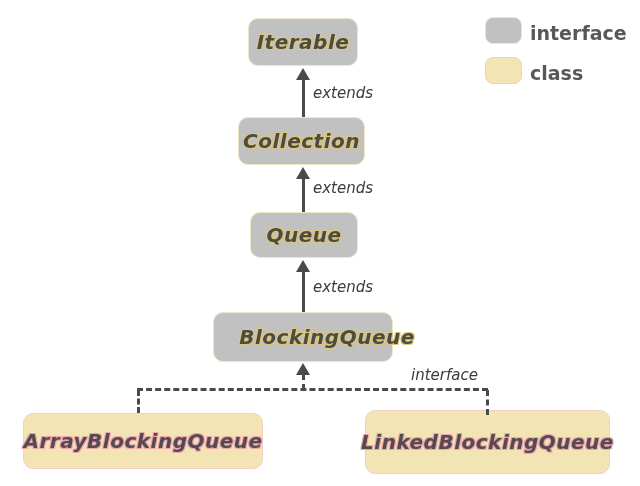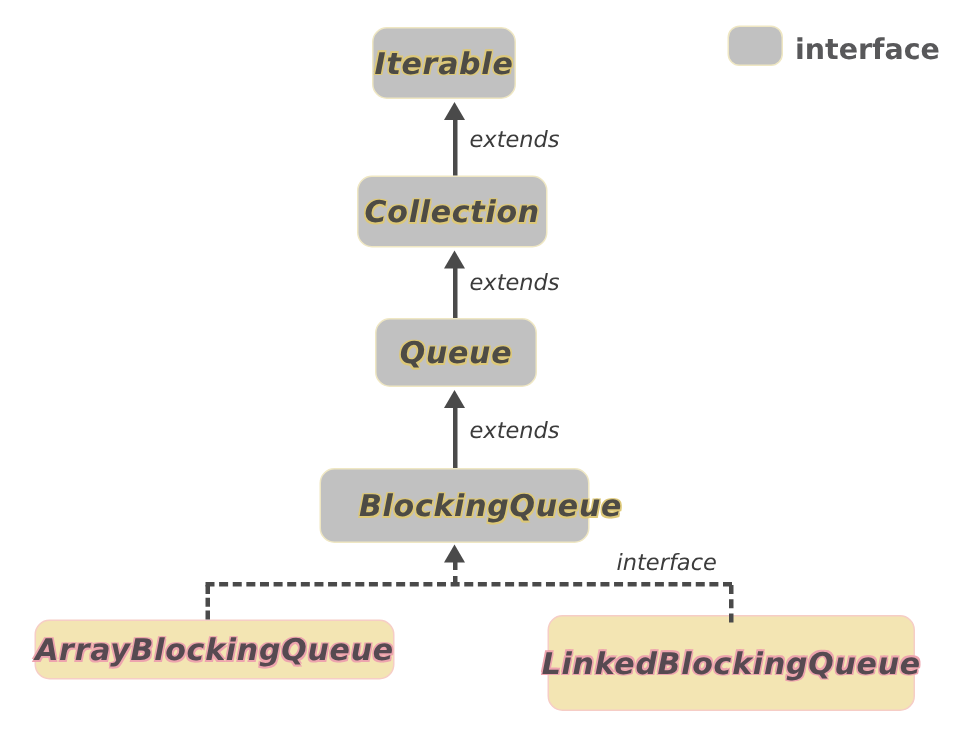--- a/index.html
+++ b/index.html
@@ -65,29 +65,29 @@
   .swatch{width:37px;height:27px;border-radius:8px;}
   .swatch.interface{background:var(--interface-fill);border:1px solid var(--interface-border);}
   .swatch.class{background:var(--class-fill);border:1px solid var(--class-border);}
   .legend-label{font-size:19px;font-weight:bold;color:var(--legend-text);}
 </style>
 </head>
 <body>
 
 <div class="canvas">
 
-  <div class="node interface" style="left:248px;top:18px;width:96px;height:48px;">Iterable</div>
+  <div class="node interface" style="left:248px;top:18px;width:110px;height:48px;">Iterable</div>
 
   <div class="node interface" style="left:250px;top:212px;width:108px;height:46px;">Queue</div>
 
   <div class="node interface" style="left:238px;top:117px;width:127px;height:48px;">Collection</div>
 
   <div class="node interface" style="left:213px;top:312px;width:180px;height:50px;padding-left:48px;">BlockingQueue</div>
 
-  <div class="node class" style="left:23px;top:413px;width:240px;height:40px;">ArrayBlockingQueue</div>
+  <div class="node class" style="left:23px;top:413px;width:240px;height:56px;">ArrayBlockingQueue</div>
 
   <div class="node class" style="left:365px;top:410px;width:245px;height:64px;">LinkedBlockingQueue</div>
 
   <div>
     <div class="arrowhead" style="left:296px;top:68px;"></div>
     <div class="vline" style="left:302px;top:78px;height:39px;"></div>
     <div class="edge-label" style="left:313px;top:84px;">extends</div>
   </div>
 
   <div>
@@ -108,14 +108,18 @@
     <div class="dash-h" style="left:137px;top:388px;width:351px;"></div>
     <div class="dash-v" style="left:137px;top:390px;height:23px;"></div>
     <div class="dash-v" style="left:486px;top:390px;height:25px;"></div>
     <div class="edge-label" style="left:411px;top:366px;">interface</div>
   </div>
 
   <div class="legend-row" style="left:485px;top:17px;">
     <div class="swatch interface"></div>
     <div class="legend-label">interface</div>
   </div>
+  <div class="legend-row" style="left:485px;top:57px;">
+    <div class="swatch class"></div>
+    <div class="legend-label">class</div>
+  </div>
 
 </div>
 
 </body></html>

